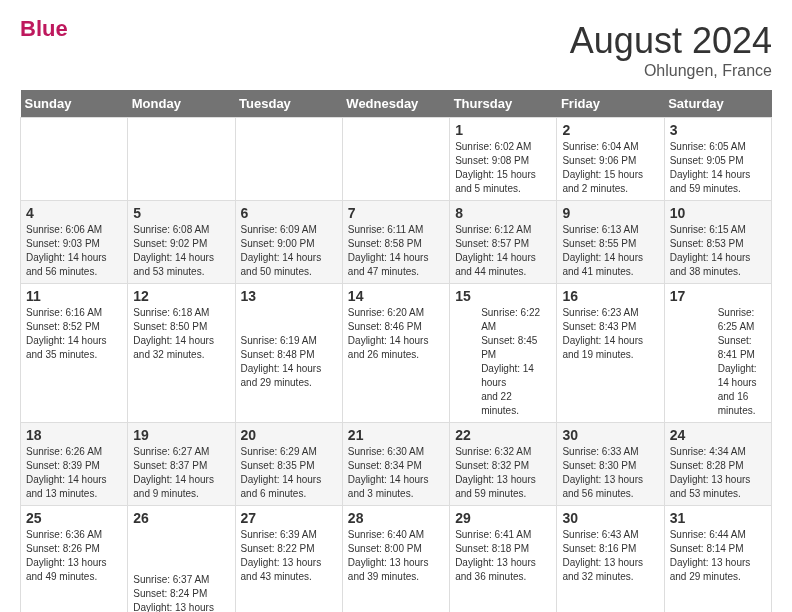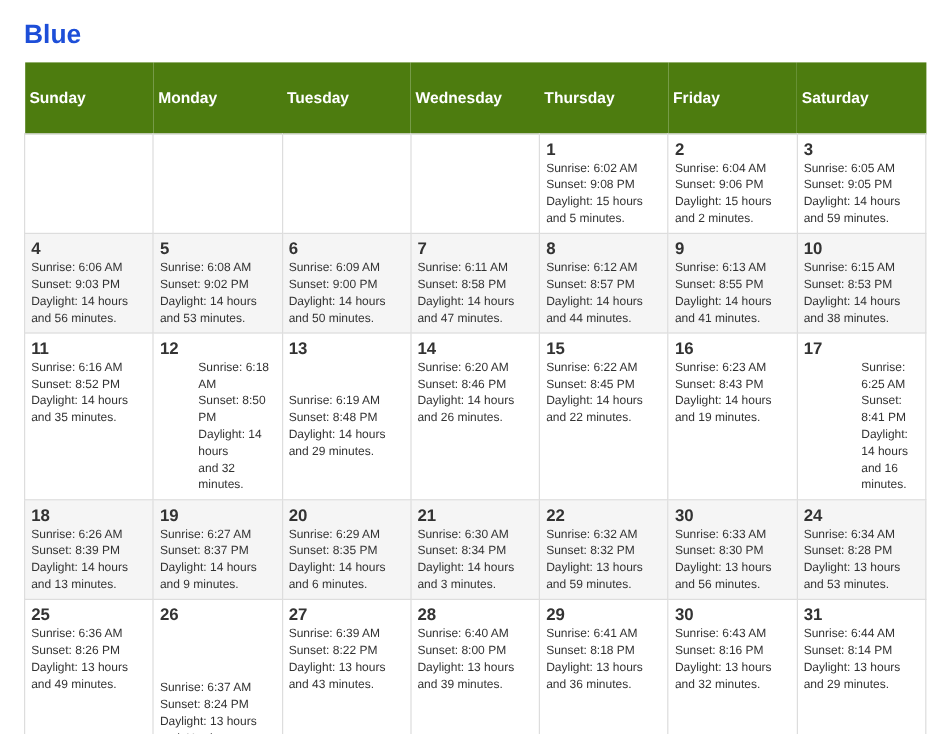--- a/index.html
+++ b/index.html
@@ -42,23 +42,23 @@
       color: #777;
       text-align: center;
       margin-top: 8px;
     }
     table {
       width: 100%;
       border-collapse: collapse;
       font-size: 11px;
     }
     th {
-      background-color: #4d7c0f;
+      background-color: #737373;
       color: #fff;
-      padding: 22px 4px;
+      padding: 6px 4px;
       text-align: left;
       font-size: 13px;
       font-weight: bold;
     }
     td {
       vertical-align: top;
       padding: 4px 5px;
       border: 1px solid #ddd;
       width: 14.28%;
       height: 80px;
@@ -85,22 +85,26 @@
       background-color: #fff;
     }
   </style>
 </head>
 <body>
 
 <div>
   <div class="header">
     <div class="logo">
       <div>
-        <div style="font-size:22px; font-weight:bold; color:#1d4ed8; margin-top:-4px;">Blue</div>
+        <div style="font-size:22px; font-weight:bold; color:#be185d; margin-top:-4px;">Blue</div>
       </div>
+    </div>
+    <div class="title-block">
+      <div class="main-title">August 2024</div>
+      <div class="subtitle">Ohlungen, France</div>
     </div>
   </div>
 
   <table>
     <thead>
       <tr>
         <th>Sunday</th>
         <th>Monday</th>
         <th>Tuesday</th>
         <th>Wednesday</th>
@@ -191,42 +195,42 @@
         <tr>
           <td>
             <span class="day-num">11</span>
             <div class="day-info" style="white-space: pre-line;">Sunrise: 6:16 AM
 Sunset: 8:52 PM
 Daylight: 14 hours
 and 35 minutes.</div>
           </td>
           <td>
             <span class="day-num">12</span>
-            <div class="day-info" style="white-space: pre-line; margin-left: 32px;">Sunrise: 6:18 AM
+            <div class="day-info" style="white-space: pre-line;">Sunrise: 6:18 AM
 Sunset: 8:50 PM
 Daylight: 14 hours
 and 32 minutes.</div>
           </td>
           <td>
             <span class="day-num">13</span>
             <div class="day-info" style="white-space: pre-line; margin-top: 30px;">Sunrise: 6:19 AM
 Sunset: 8:48 PM
 Daylight: 14 hours
 and 29 minutes.</div>
           </td>
           <td>
             <span class="day-num">14</span>
             <div class="day-info" style="white-space: pre-line;">Sunrise: 6:20 AM
 Sunset: 8:46 PM
 Daylight: 14 hours
 and 26 minutes.</div>
           </td>
           <td>
             <span class="day-num">15</span>
-            <div class="day-info" style="white-space: pre-line;">Sunrise: 6:22 AM
+            <div class="day-info" style="white-space: pre-line; margin-left: 26px;">Sunrise: 6:22 AM
 Sunset: 8:45 PM
 Daylight: 14 hours
 and 22 minutes.</div>
           </td>
           <td>
             <span class="day-num">16</span>
             <div class="day-info" style="white-space: pre-line;">Sunrise: 6:23 AM
 Sunset: 8:43 PM
 Daylight: 14 hours
 and 19 minutes.</div>
@@ -277,21 +281,21 @@
           </td>
           <td>
             <span class="day-num">30</span>
             <div class="day-info" style="white-space: pre-line;">Sunrise: 6:33 AM
 Sunset: 8:30 PM
 Daylight: 13 hours
 and 56 minutes.</div>
           </td>
           <td>
             <span class="day-num">24</span>
-            <div class="day-info" style="white-space: pre-line;">Sunrise: 6:34 AM
+            <div class="day-info" style="white-space: pre-line;">Sunrise: 4:34 AM
 Sunset: 8:28 PM
 Daylight: 13 hours
 and 53 minutes.</div>
           </td>
         </tr>
         <tr>
           <td>
             <span class="day-num">25</span>
             <div class="day-info" style="white-space: pre-line;">Sunrise: 6:36 AM
 Sunset: 8:26 PM

